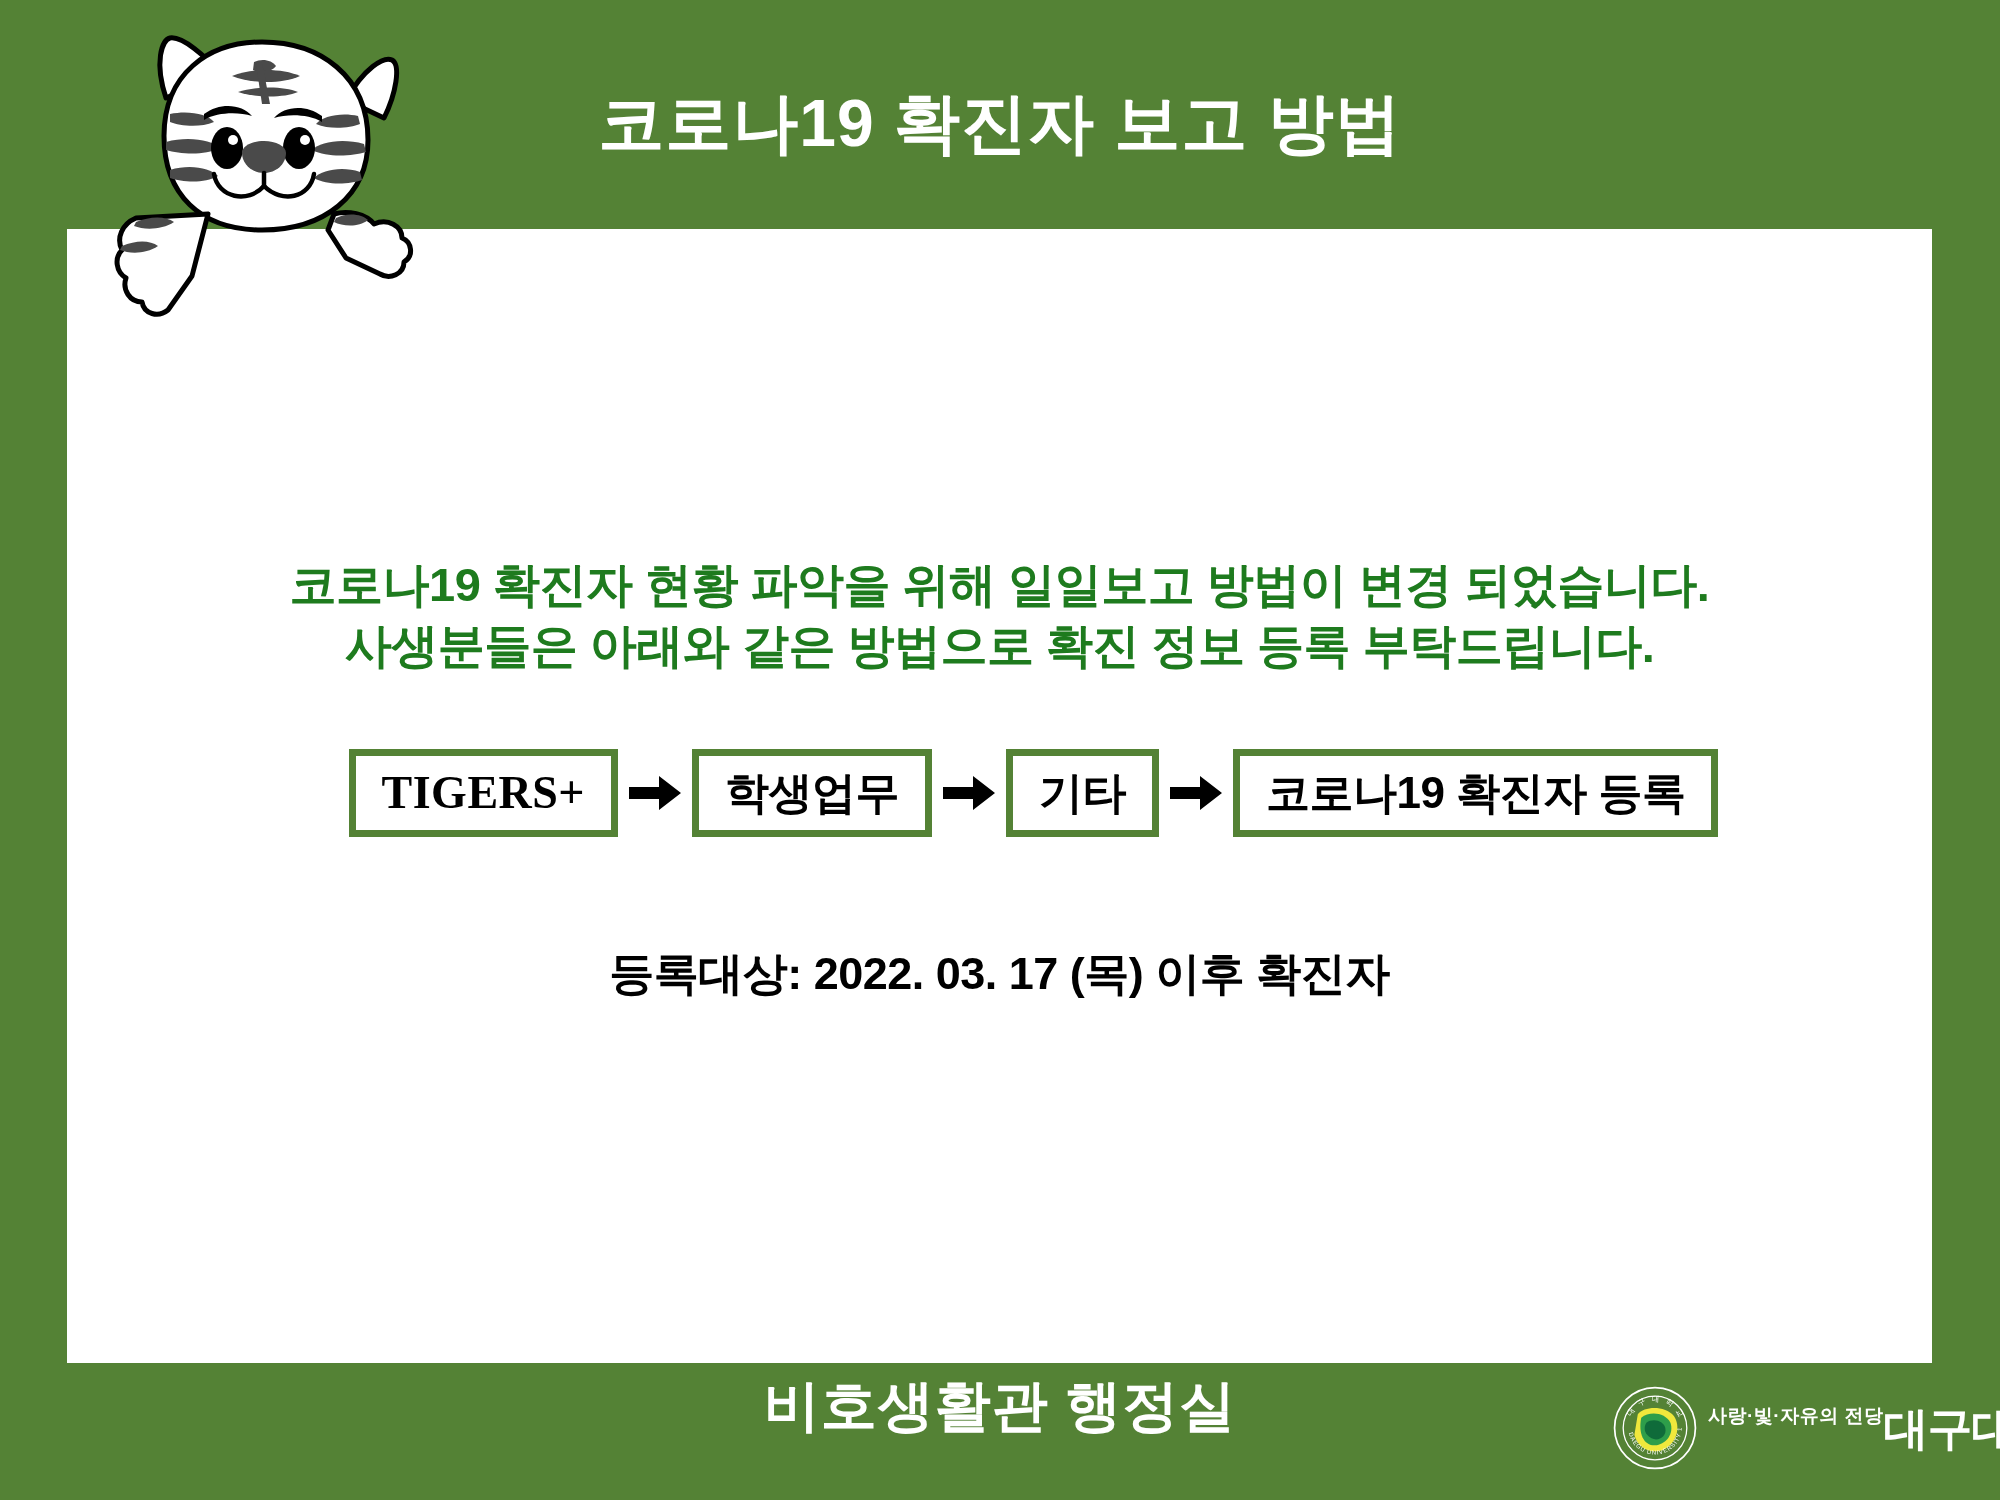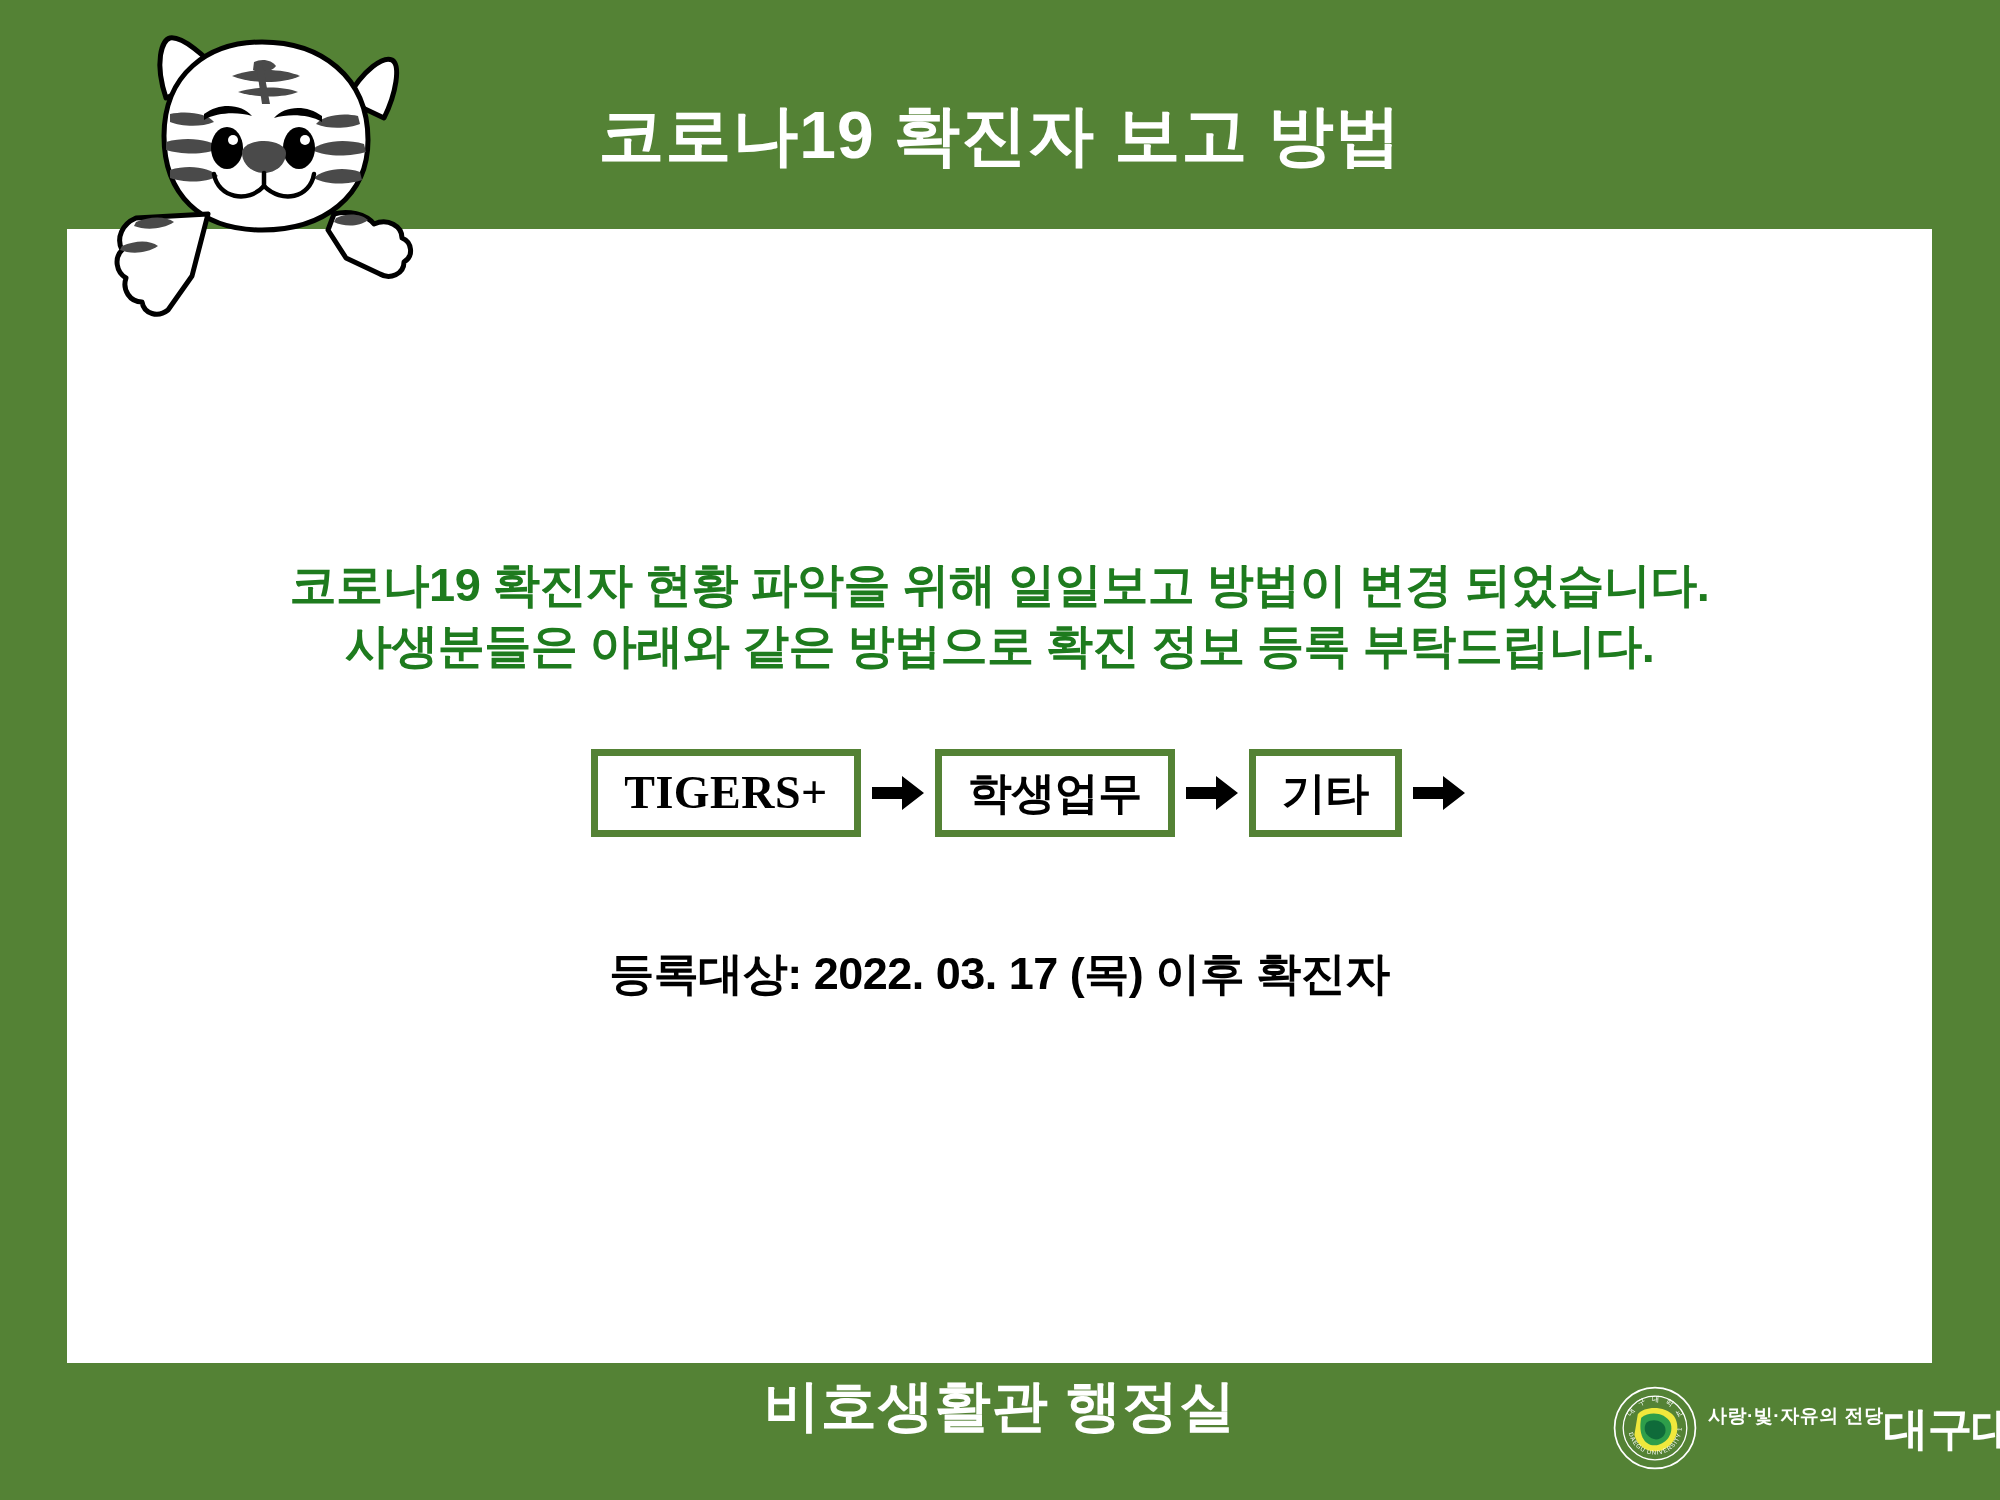--- a/index.html
+++ b/index.html
@@ -22,21 +22,21 @@
   }
 
   
   .title-bar {
     position: absolute;
     left: 0;
     top: 78px;
     width: 2000px;
     height: 90px;
     display: flex;
-    align-items: flex-end;
+    align-items: center;
     justify-content: center;
     pointer-events: none;
   }
   .poster-title {
     font-size: 66px;
     font-weight: 700;
     color: #ffffff;
     letter-spacing: 1px;
     line-height: 1;
     white-space: nowrap;
@@ -224,20 +224,23 @@
       <div class="flow-box">
         <span class="flow-box-label">기타</span>
       </div>
 
       <div class="flow-arrow">
         <svg viewBox="0 0 52 34" width="52" height="34" aria-hidden="true">
           <path d="M0 11 H30 V0 L52 17 L30 34 V23 H0 Z" fill="#000000"></path>
         </svg>
       </div>
 
+      <div class="flow-box">
+        <span class="flow-box-label">코로나19 확진자 등록</span>
+      </div>
 
     </div>
 
     <div class="date-note">등록대상:  2022. 03. 17 (목) 이후 확진자</div>
 
   </div>
 
   <div class="mascot">
     <svg viewBox="0 0 330 300" aria-hidden="true">
       <g fill="#ffffff" stroke="#000000" stroke-width="5" stroke-linejoin="round" stroke-linecap="round">

